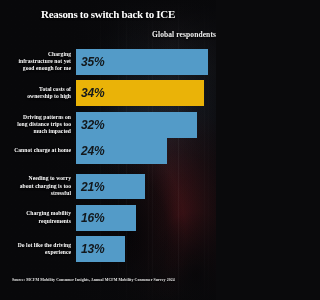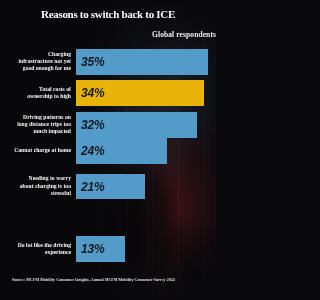--- a/index.html
+++ b/index.html
@@ -164,20 +164,29 @@
         <div class="row" style="top: 124.8px; height: 25.5px;">
           <div class="row-label">Needing to worry
 about charging is too
 stressful</div>
           <div class="bar-wrap">
             <div class="bar" style="width: 69px; background: rgb(83, 155, 200);">
               <span class="bar-value">21%</span>
             </div>
           </div>
         </div>
+        <div class="row" style="top: 156px; height: 25.5px;">
+          <div class="row-label">Charging mobility
+requirements</div>
+          <div class="bar-wrap">
+            <div class="bar" style="width: 60.3429px; background: rgb(83, 155, 200);">
+              <span class="bar-value">16%</span>
+            </div>
+          </div>
+        </div>
         <div class="row" style="top: 187.2px; height: 25.5px; align-items: center;">
           <div class="row-label">Do lot like the driving
 experience</div>
           <div class="bar-wrap">
             <div class="bar" style="width: 49.0286px; background: rgb(83, 155, 200);">
               <span class="bar-value">13%</span>
             </div>
           </div>
         </div>
       </div>

